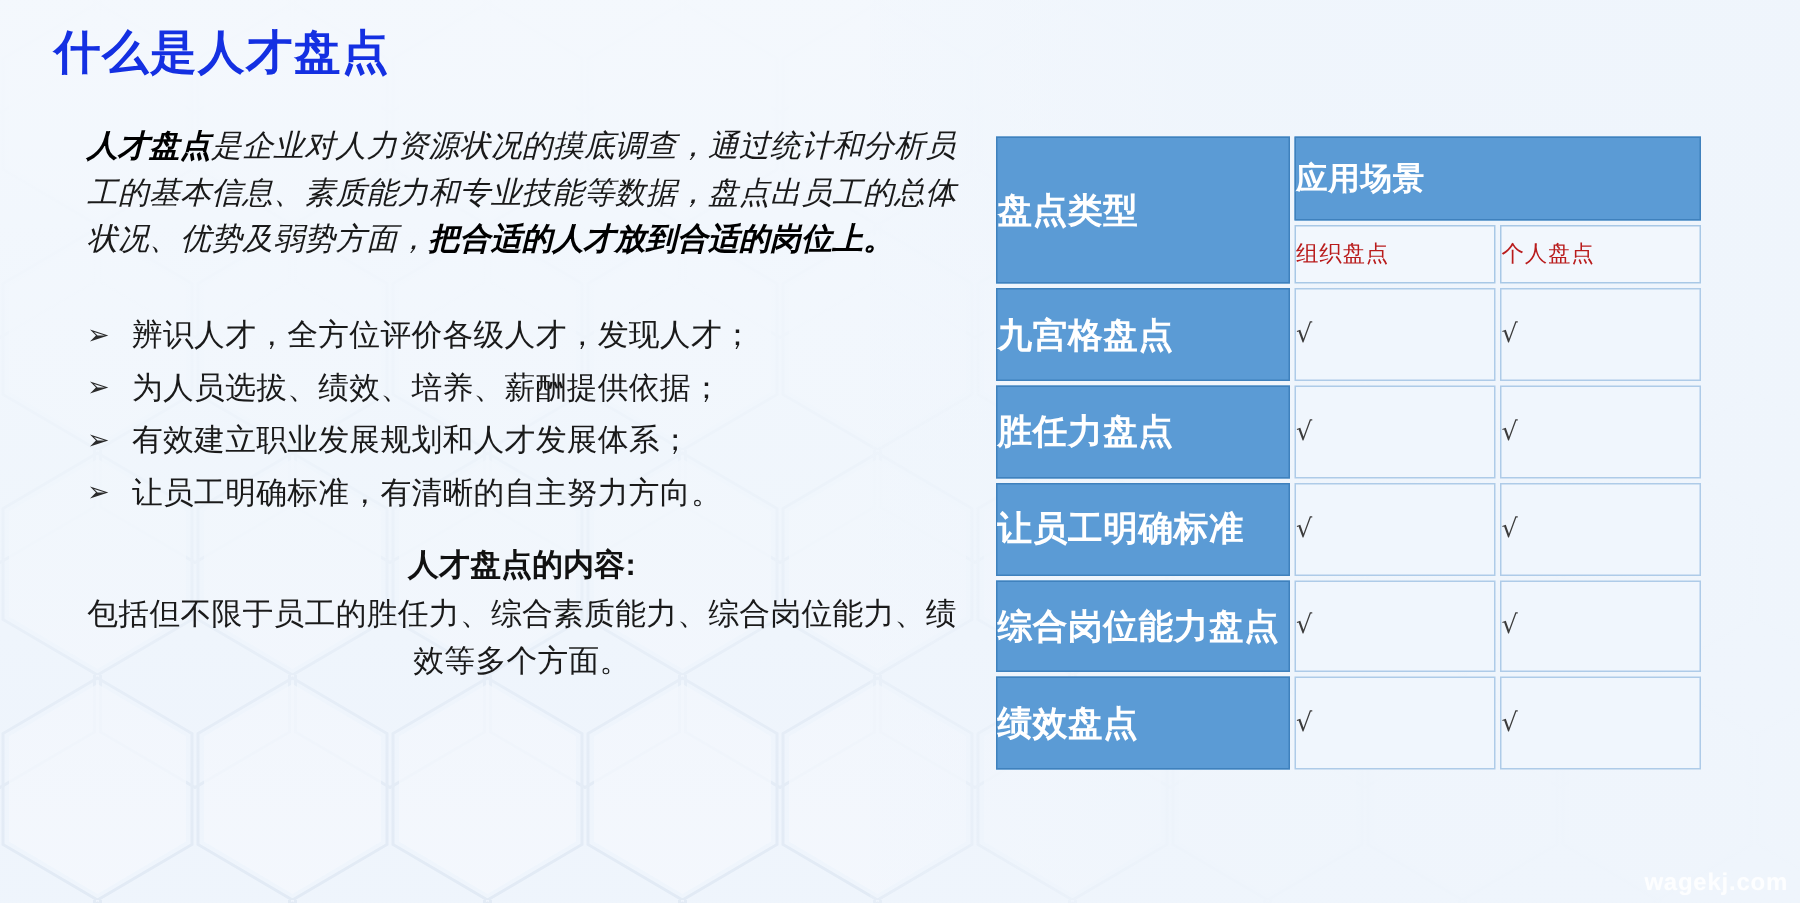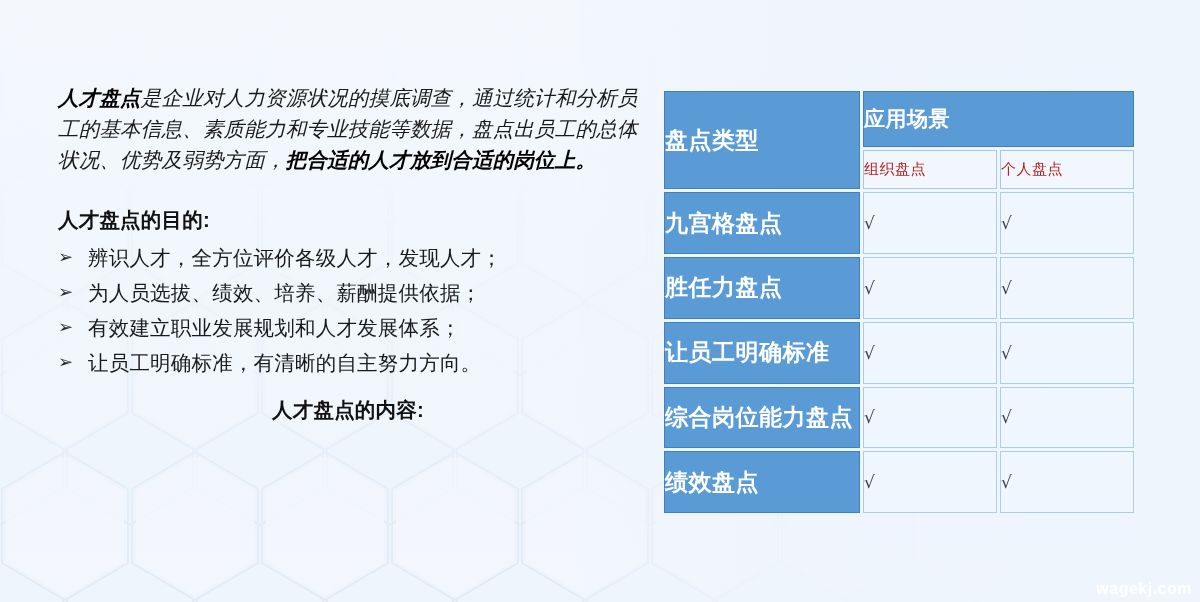--- a/index.html
+++ b/index.html
@@ -213,27 +213,27 @@
           </g>
         </pattern>
       </defs>
       <rect x="0" y="0" width="1200" height="602" fill="#eff5fc"></rect>
       <rect x="0" y="0" width="1200" height="602" fill="url(#hexpat)"></rect>
     </svg>
   </div>
   <div class="bg-wash"></div>
   <div class="bg-wash-right"></div>
 
+  <div class="title">什么是人才盘点</div>
 
   <div class="left-col">
 
     <p class="para"><b>人才盘点</b><span>是企业对人力资源状况的摸底调查，通过统计和分析员工的基本信息、素质能力和专业技能等数据，盘点出员工的总体状况、优势及弱势方面，</span><b>把合适的人才放到合适的岗位上。</b></p>
 
     <div class="purpose-block">
-      <p class="sect-heading">人才盘点的目的:</p>
       <ul class="bullet-list">
         <li>
           <span class="bullet-mark">➢</span>
           <span class="bullet-text">辨识人才，全方位评价各级人才，发现人才；</span>
         </li>
         <li>
           <span class="bullet-mark">➢</span>
           <span class="bullet-text">为人员选拔、绩效、培养、薪酬提供依据；</span>
         </li>
         <li>
@@ -242,20 +242,21 @@
         </li>
         <li>
           <span class="bullet-mark">➢</span>
           <span class="bullet-text">让员工明确标准，有清晰的自主努力方向。</span>
         </li>
       </ul>
     </div>
 
     <div class="content-block">
       <p class="sect-heading">人才盘点的内容:</p>
+      <p class="content-body">包括但不限于员工的胜任力、综合素质能力、综合岗位能力、绩效等多个方面。</p>
     </div>
 
   </div>
 
   <div class="table-wrap">
     <table class="tbl">
       <colgroup>
         <col class="c-type">
           <col class="c-org">
           <col class="c-ind">

